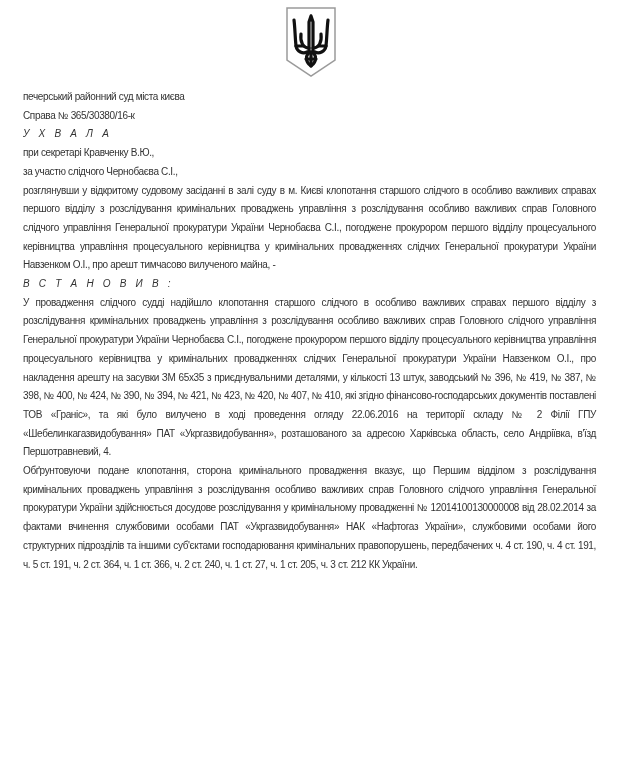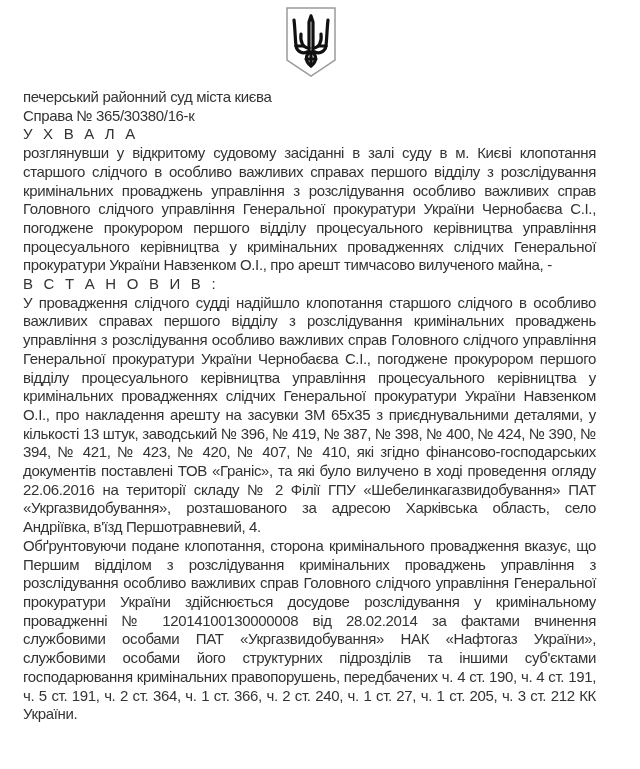--- a/index.html
+++ b/index.html
@@ -20,34 +20,35 @@
     left: 285px;
     top: 6px;
     width: 52px;
     height: 72px;
   }
   .doc {
     position: absolute;
     left: 23px;
     top: 88px;
     width: 573px;
-    font-size: 15px;
+    font-size: 10px;
     line-height: 18.7px;
     letter-spacing: -0.35px;
     word-spacing: 0px;
   }
   .doc p {
     margin: 0;
   }
   .just {
     text-align: justify;
     text-align-last: left;
   }
   .spaced {
     letter-spacing: 3.2px;
+    font-style: italic;
   }
 </style>
 </head>
 <body>
 
 <div class="emblem">
   <svg width="52" height="72" viewBox="0 0 52 72">
     <path d="M2 2 H50 V54 L26 70 L2 54 Z" fill="#ffffff" stroke="#9a9a9a" stroke-width="1.5"></path>
 
     <g fill="none" stroke="#111" stroke-width="3.2" stroke-linejoin="round" stroke-linecap="round">
@@ -67,17 +68,19 @@
       <path d="M26 46 C20 48 20 56 26 60 C32 56 32 48 26 46 Z"></path>
       <path d="M26 46 L26 60 M21 53 L31 53"></path>
     </g>
   </svg>
 </div>
 
 <div class="doc">
   <p>печерський районний суд міста києва</p>
   <p>Справа № 365/30380/16-к</p>
   <p class="spaced">У Х В А Л А</p>
+  <p>при секретарі Кравченку В.Ю.,</p>
+  <p>за участю слідчого Чернобаєва С.І.,</p>
   <p class="just">розглянувши у відкритому судовому засіданні в залі суду в м. Києві клопотання старшого слідчого в особливо важливих справах першого відділу з розслідування кримінальних проваджень управління з розслідування особливо важливих справ Головного слідчого управління Генеральної прокуратури України Чернобаєва С.І., погоджене прокурором першого відділу процесуального керівництва управління процесуального керівництва у кримінальних провадженнях слідчих Генеральної прокуратури України Навзенком О.І., про арешт тимчасово вилученого майна, -</p>
   <p class="spaced">В С Т А Н О В И В :</p>
   <p class="just">У провадження слідчого судді надійшло клопотання старшого слідчого в особливо важливих справах першого відділу з розслідування кримінальних проваджень управління з розслідування особливо важливих справ Головного слідчого управління Генеральної прокуратури України Чернобаєва С.І., погоджене прокурором першого відділу процесуального керівництва управління процесуального керівництва у кримінальних провадженнях слідчих Генеральної прокуратури України Навзенком О.І., про накладення арешту на засувки ЗМ 65х35 з приєднувальними деталями, у кількості 13 штук, заводський № 396, № 419, № 387, № 398, № 400, № 424, № 390, № 394, № 421, № 423, № 420, № 407, № 410, які згідно фінансово-господарських документів поставлені ТОВ «Граніс», та які було вилучено в ході проведення огляду 22.06.2016 на території складу № 2 Філії ГПУ «Шебелинкагазвидобування» ПАТ «Укргазвидобування», розташованого за адресою Харківська область, село Андріївка, в'їзд Першотравневий, 4.</p>
   <p class="just">Обґрунтовуючи подане клопотання, сторона кримінального провадження вказує, що Першим відділом з розслідування кримінальних проваджень управління з розслідування особливо важливих справ Головного слідчого управління Генеральної прокуратури України здійснюється досудове розслідування у кримінальному провадженні № 12014100130000008 від 28.02.2014 за фактами вчинення службовими особами ПАТ «Укргазвидобування» НАК «Нафтогаз України», службовими особами його структурних підрозділів та іншими суб'єктами господарювання кримінальних правопорушень, передбачених ч. 4 ст. 190, ч. 4 ст. 191, ч. 5 ст. 191, ч. 2 ст. 364, ч. 1 ст. 366, ч. 2 ст. 240, ч. 1 ст. 27, ч. 1 ст. 205, ч. 3 ст. 212 КК України.</p>
 </div>
 
 </body></html>

